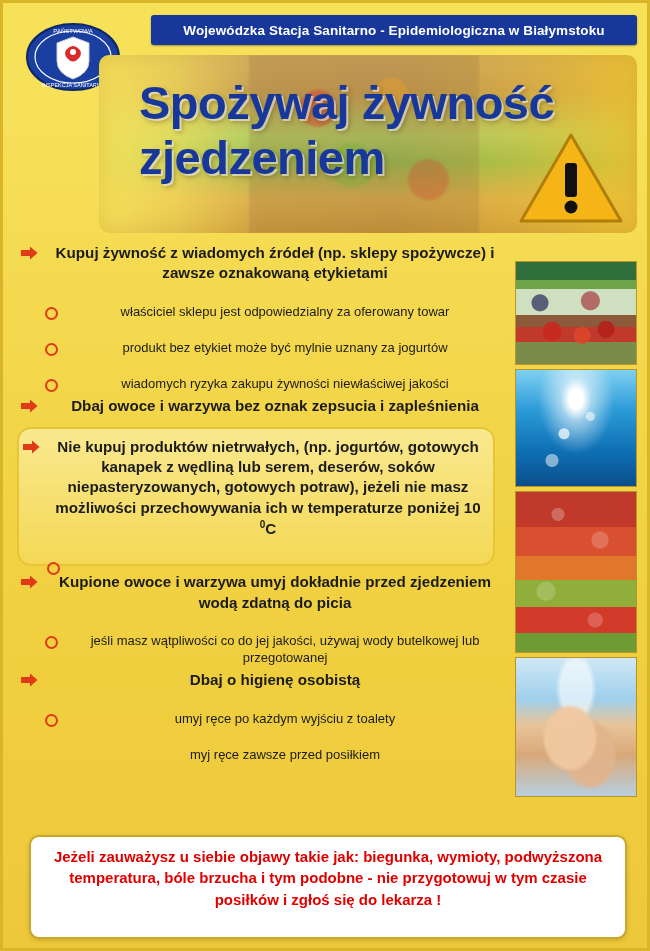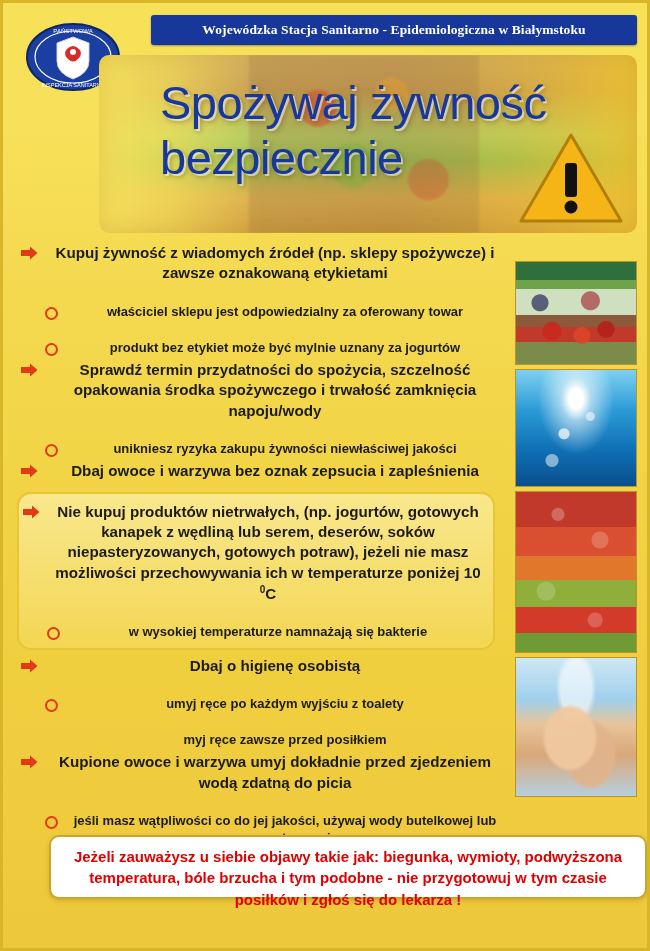--- a/index.html
+++ b/index.html
@@ -29,21 +29,20 @@
     left: 148px;
     top: 12px;
     width: 486px;
     height: 30px;
     background: #17379b;
     border-radius: 3px;
     box-shadow: 0 1px 2px rgba(0,0,0,.35);
     display: flex;
     align-items: center;
     justify-content: center;
-    font-family: Liberation Serif, serif;
   }
   .header-band span {
     color: #ffffff;
     font-size: 13.5px;
     font-weight: bold;
     letter-spacing: .1px;
     text-align: center;
   }
 
   .logo {
@@ -85,24 +84,23 @@
     opacity: .85;
   }
   .title-text {
     position: absolute;
     left: 40px;
     top: 20px;
     width: 420px;
     color: #17379b;
     font-size: 47px;
     line-height: 1.18;
-    font-weight: normal;
+    font-weight: bold;
     letter-spacing: -.5px;
     text-shadow: 2px 2px 0 rgba(255,255,255,.55), 3px 3px 5px rgba(60,40,0,.35);
-    margin-left: 21px;
   }
   .title-text .l2 { display: block; }
 
   .warn-triangle {
     position: absolute;
     right: 12px;
     top: 76px;
     width: 108px;
     height: 96px;
   }
@@ -132,21 +130,21 @@
     left: 0;
     top: 3px;
     width: 17px;
     height: 14px;
   }
   .lvl2 {
     position: relative;
     padding-left: 44px;
     color: #1c1c1c;
     font-size: 13px;
-    font-weight: bold;
+    font-weight: normal;
     line-height: 1.32;
     margin-bottom: 1px;
     margin-top: 19px;
   }
   .lvl2 .ring {
     position: absolute;
     left: 24px;
     top: 4px;
     width: 9px;
     height: 9px;
@@ -241,33 +239,32 @@
       radial-gradient(ellipse at 62% 70%, rgba(225,180,140,.9) 0 22%, transparent 26%),
       radial-gradient(ellipse at 50% 22%, rgba(255,255,255,.6) 0 18%, transparent 24%);
   }
 
   
   .footer {
     position: absolute;
     left: 26px;
     top: 832px;
     width: 598px;
-    height: 64px;
+    height: 104px;
     box-sizing: border-box;
     background: #ffffff;
     border: 2px solid #c9a72c;
     border-radius: 10px;
     padding: 9px 14px;
     color: #e00000;
     font-size: 15px;
     font-weight: bold;
     line-height: 1.42;
     text-align: center;
     box-shadow: 0 2px 4px rgba(120,90,10,.25);
-    margin-left: 20px;
   }
 </style>
 </head>
 <body>
 
 <div class="poster">
 
   <div class="header-band">
     <span>Wojewódzka Stacja Sanitarno - Epidemiologiczna w Białymstoku</span>
   </div>
@@ -281,21 +278,21 @@
       <circle cx="50" cy="31" r="3" fill="#ffffff"></circle>
       <text x="50" y="12" font-size="6" fill="#ffffff" text-anchor="middle" font-family="Liberation Sans, sans-serif">PAŃSTWOWA</text>
       <text x="50" y="66" font-size="5.5" fill="#ffffff" text-anchor="middle" font-family="Liberation Sans, sans-serif">INSPEKCJA SANITARNA</text>
     </svg>
   </div>
 
   <div class="title-panel">
     <div class="title-photo-veg"></div>
     <div class="title-text">
       <span>Spożywaj żywność</span>
-      <span class="l2">bezpiecznie</span>
+      <span class="l2">zjedzeniem</span>
     </div>
     <svg class="warn-triangle" viewBox="0 0 108 96">
       <path d="M54 4 L104 90 L4 90 Z" fill="#f5b517" stroke="#b07f0a" stroke-width="3" stroke-linejoin="round"></path>
       <rect x="48" y="32" width="12" height="34" rx="3" fill="#111111"></rect>
       <circle cx="54" cy="76" r="6.5" fill="#111111"></circle>
     </svg>
   </div>
 
   <div class="content">
 
@@ -310,29 +307,23 @@
         <span class="ring"></span>
         <span>właściciel sklepu jest odpowiedzialny za oferowany towar</span>
       </div>
       <div class="lvl2">
         <span class="ring"></span>
         <span>produkt bez etykiet może być mylnie uznany za jogurtów</span>
       </div>
     </div>
 
     <div class="block">
-      <div class="lvl1">
-        <svg class="arrow" viewBox="0 0 17 14">
-          <path d="M0 4 L9 4 L9 0.5 L16.5 7 L9 13.5 L9 10 L0 10 Z" fill="#e03a16"></path>
-        </svg>
-        <span>Sprawdź termin przydatności do spożycia, szczelność opakowania środka spożywczego i trwałość zamknięcia napoju/wody</span>
-      </div>
-      <div class="lvl2">
-        <span class="ring"></span>
-        <span>unikniesz ryzyka zakupu żywności niewłaściwej jakości</span>
+      <div class="lvl2">
+        <span class="ring"></span>
+        <span>wiadomych ryzyka zakupu żywności niewłaściwej jakości</span>
       </div>
     </div>
 
     <div class="block">
       <div class="lvl1">
         <svg class="arrow" viewBox="0 0 17 14">
           <path d="M0 4 L9 4 L9 0.5 L16.5 7 L9 13.5 L9 10 L0 10 Z" fill="#e03a16"></path>
         </svg>
         <span>Dbaj owoce i warzywa bez oznak zepsucia i zapleśnienia</span>
       </div>
@@ -340,50 +331,49 @@
 
     <div class="callout">
       <div class="lvl1">
         <svg class="arrow" viewBox="0 0 17 14">
           <path d="M0 4 L9 4 L9 0.5 L16.5 7 L9 13.5 L9 10 L0 10 Z" fill="#e03a16"></path>
         </svg>
         <span>Nie kupuj produktów nietrwałych, (np. jogurtów, gotowych kanapek z wędliną lub serem, deserów, soków niepasteryzowanych, gotowych potraw), jeżeli nie masz możliwości przechowywania ich w temperaturze poniżej 10 </span><span class="sup">0</span><span>C</span>
       </div>
       <div class="lvl2">
         <span class="ring"></span>
-        <span>w wysokiej temperaturze namnażają się bakterie</span>
+      </div>
+    </div>
+
+    <div class="block">
+      <div class="lvl1">
+        <svg class="arrow" viewBox="0 0 17 14">
+          <path d="M0 4 L9 4 L9 0.5 L16.5 7 L9 13.5 L9 10 L0 10 Z" fill="#e03a16"></path>
+        </svg>
+        <span>Kupione owoce i warzywa umyj dokładnie przed zjedzeniem wodą zdatną do picia</span>
+      </div>
+      <div class="lvl2">
+        <span class="ring"></span>
+        <span>jeśli masz wątpliwości co do jej jakości, używaj wody butelkowej lub przegotowanej</span>
       </div>
     </div>
 
     <div class="block">
       <div class="lvl1">
         <svg class="arrow" viewBox="0 0 17 14">
           <path d="M0 4 L9 4 L9 0.5 L16.5 7 L9 13.5 L9 10 L0 10 Z" fill="#e03a16"></path>
         </svg>
         <span>Dbaj o higienę osobistą</span>
       </div>
       <div class="lvl2">
         <span class="ring"></span>
         <span>umyj ręce po każdym wyjściu z toalety</span>
       </div>
       <div class="lvl2">
         <span>myj ręce zawsze przed posiłkiem</span>
-      </div>
-    </div>
-
-    <div class="block">
-      <div class="lvl1">
-        <svg class="arrow" viewBox="0 0 17 14">
-          <path d="M0 4 L9 4 L9 0.5 L16.5 7 L9 13.5 L9 10 L0 10 Z" fill="#e03a16"></path>
-        </svg>
-        <span>Kupione owoce i warzywa umyj dokładnie przed zjedzeniem wodą zdatną do picia</span>
-      </div>
-      <div class="lvl2">
-        <span class="ring"></span>
-        <span>jeśli masz wątpliwości co do jej jakości, używaj wody butelkowej lub przegotowanej</span>
       </div>
     </div>
 
   </div>
 
   <div class="photos">
     <div class="photo p-market"></div>
     <div class="photo p-water"></div>
     <div class="photo p-veg"></div>
     <div class="photo p-hands"></div>

